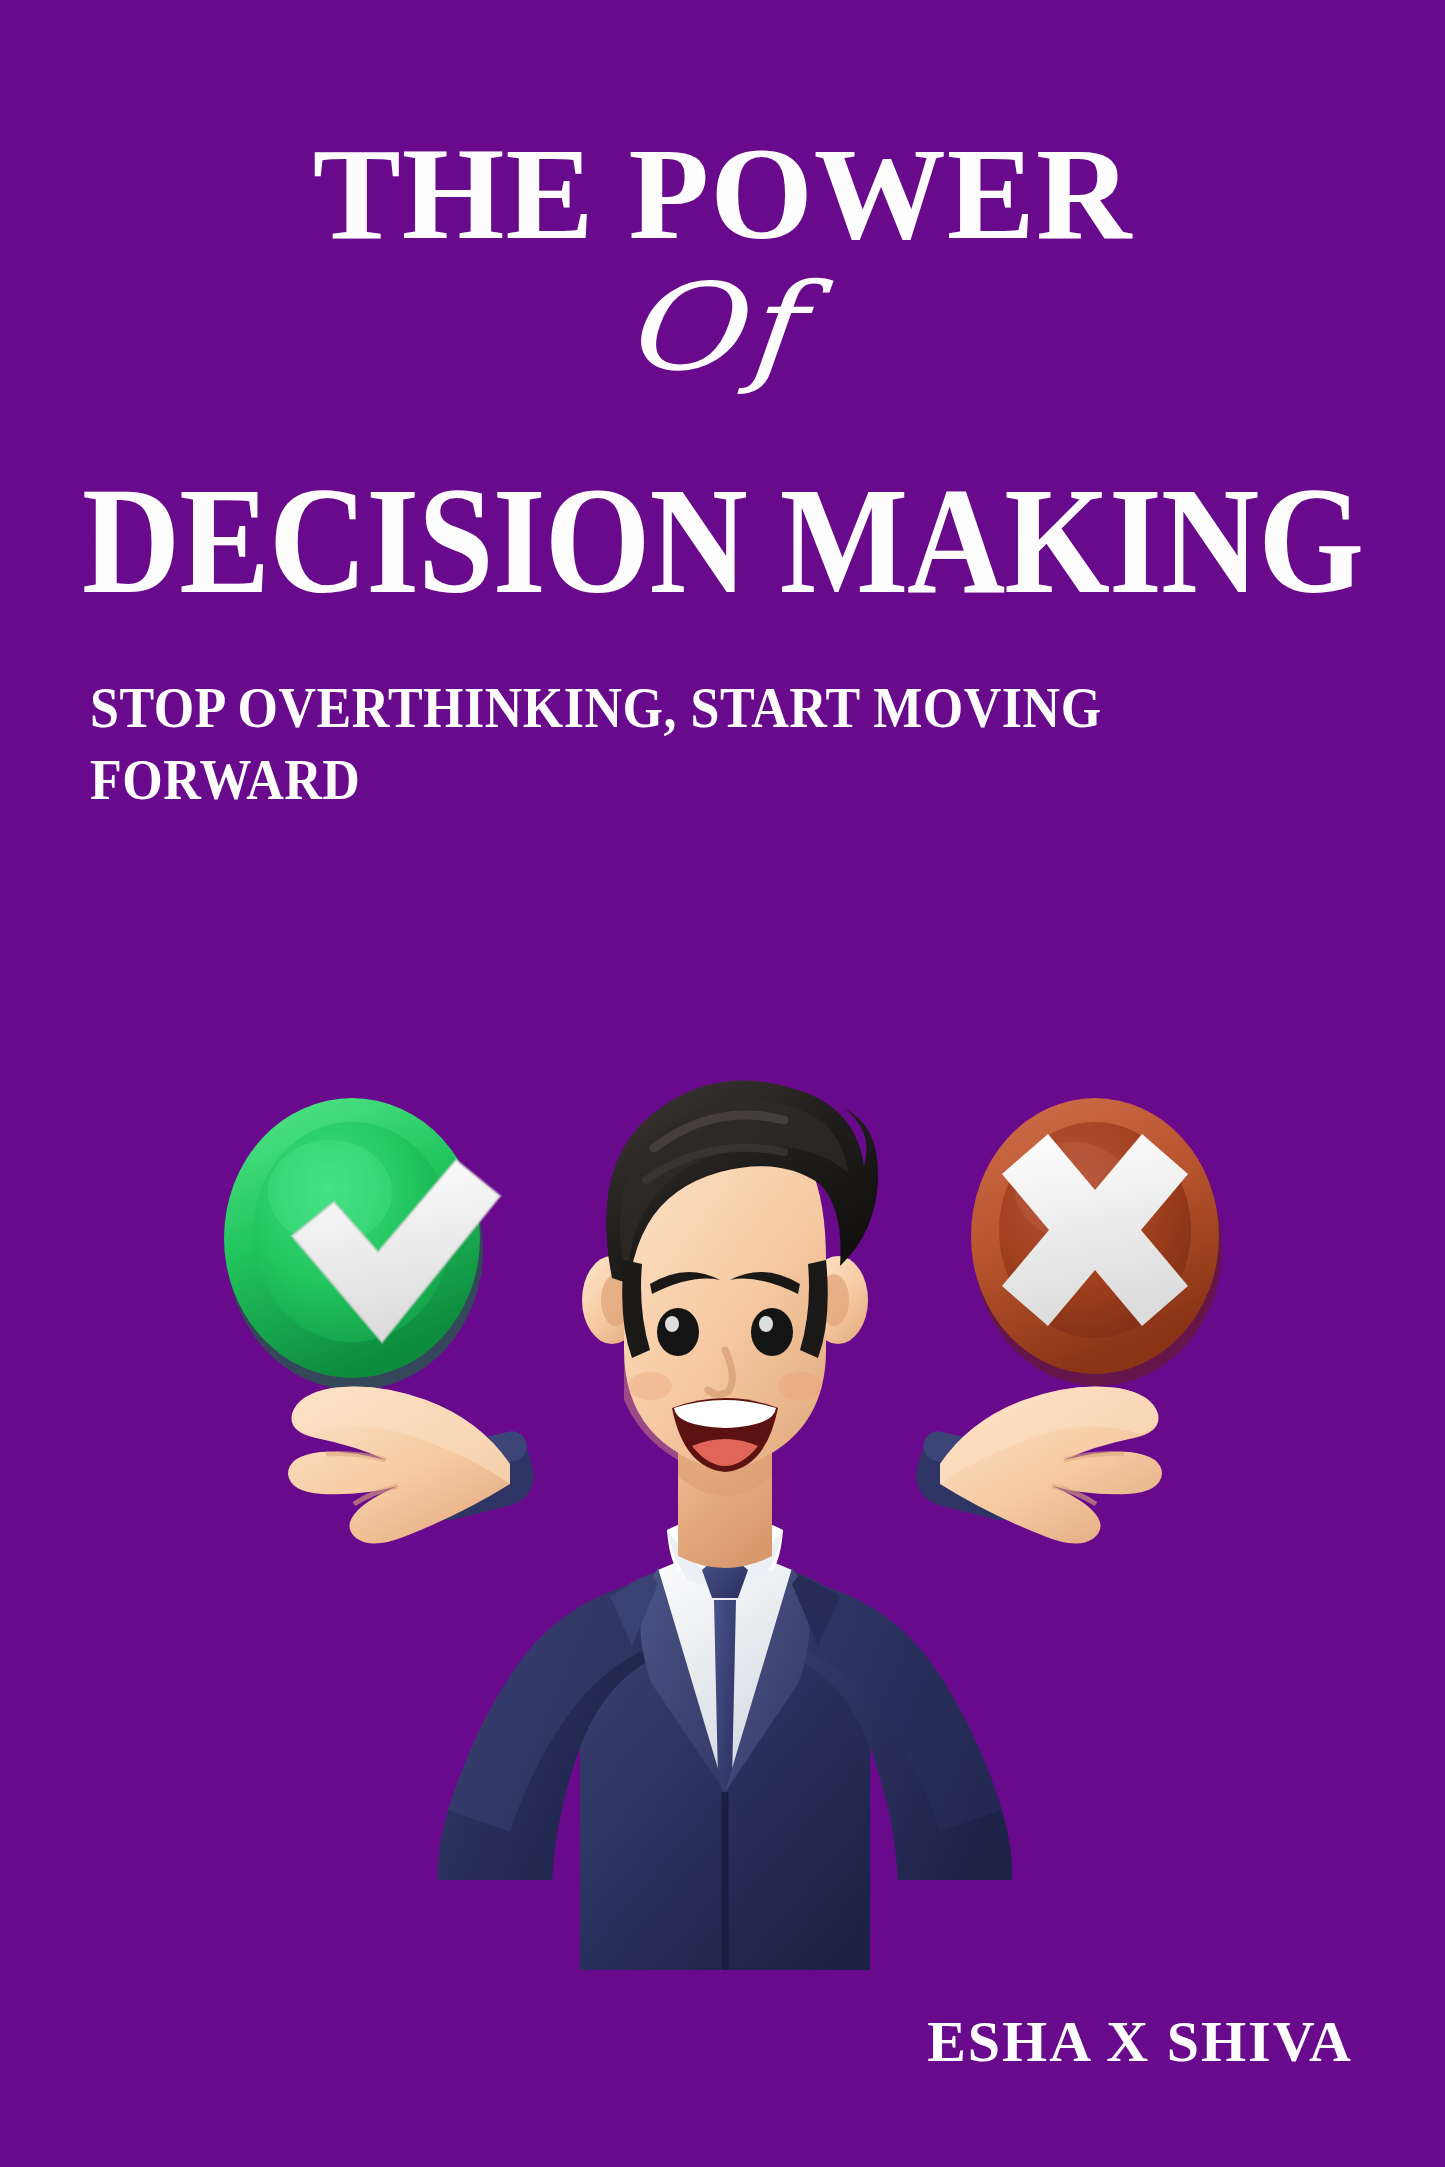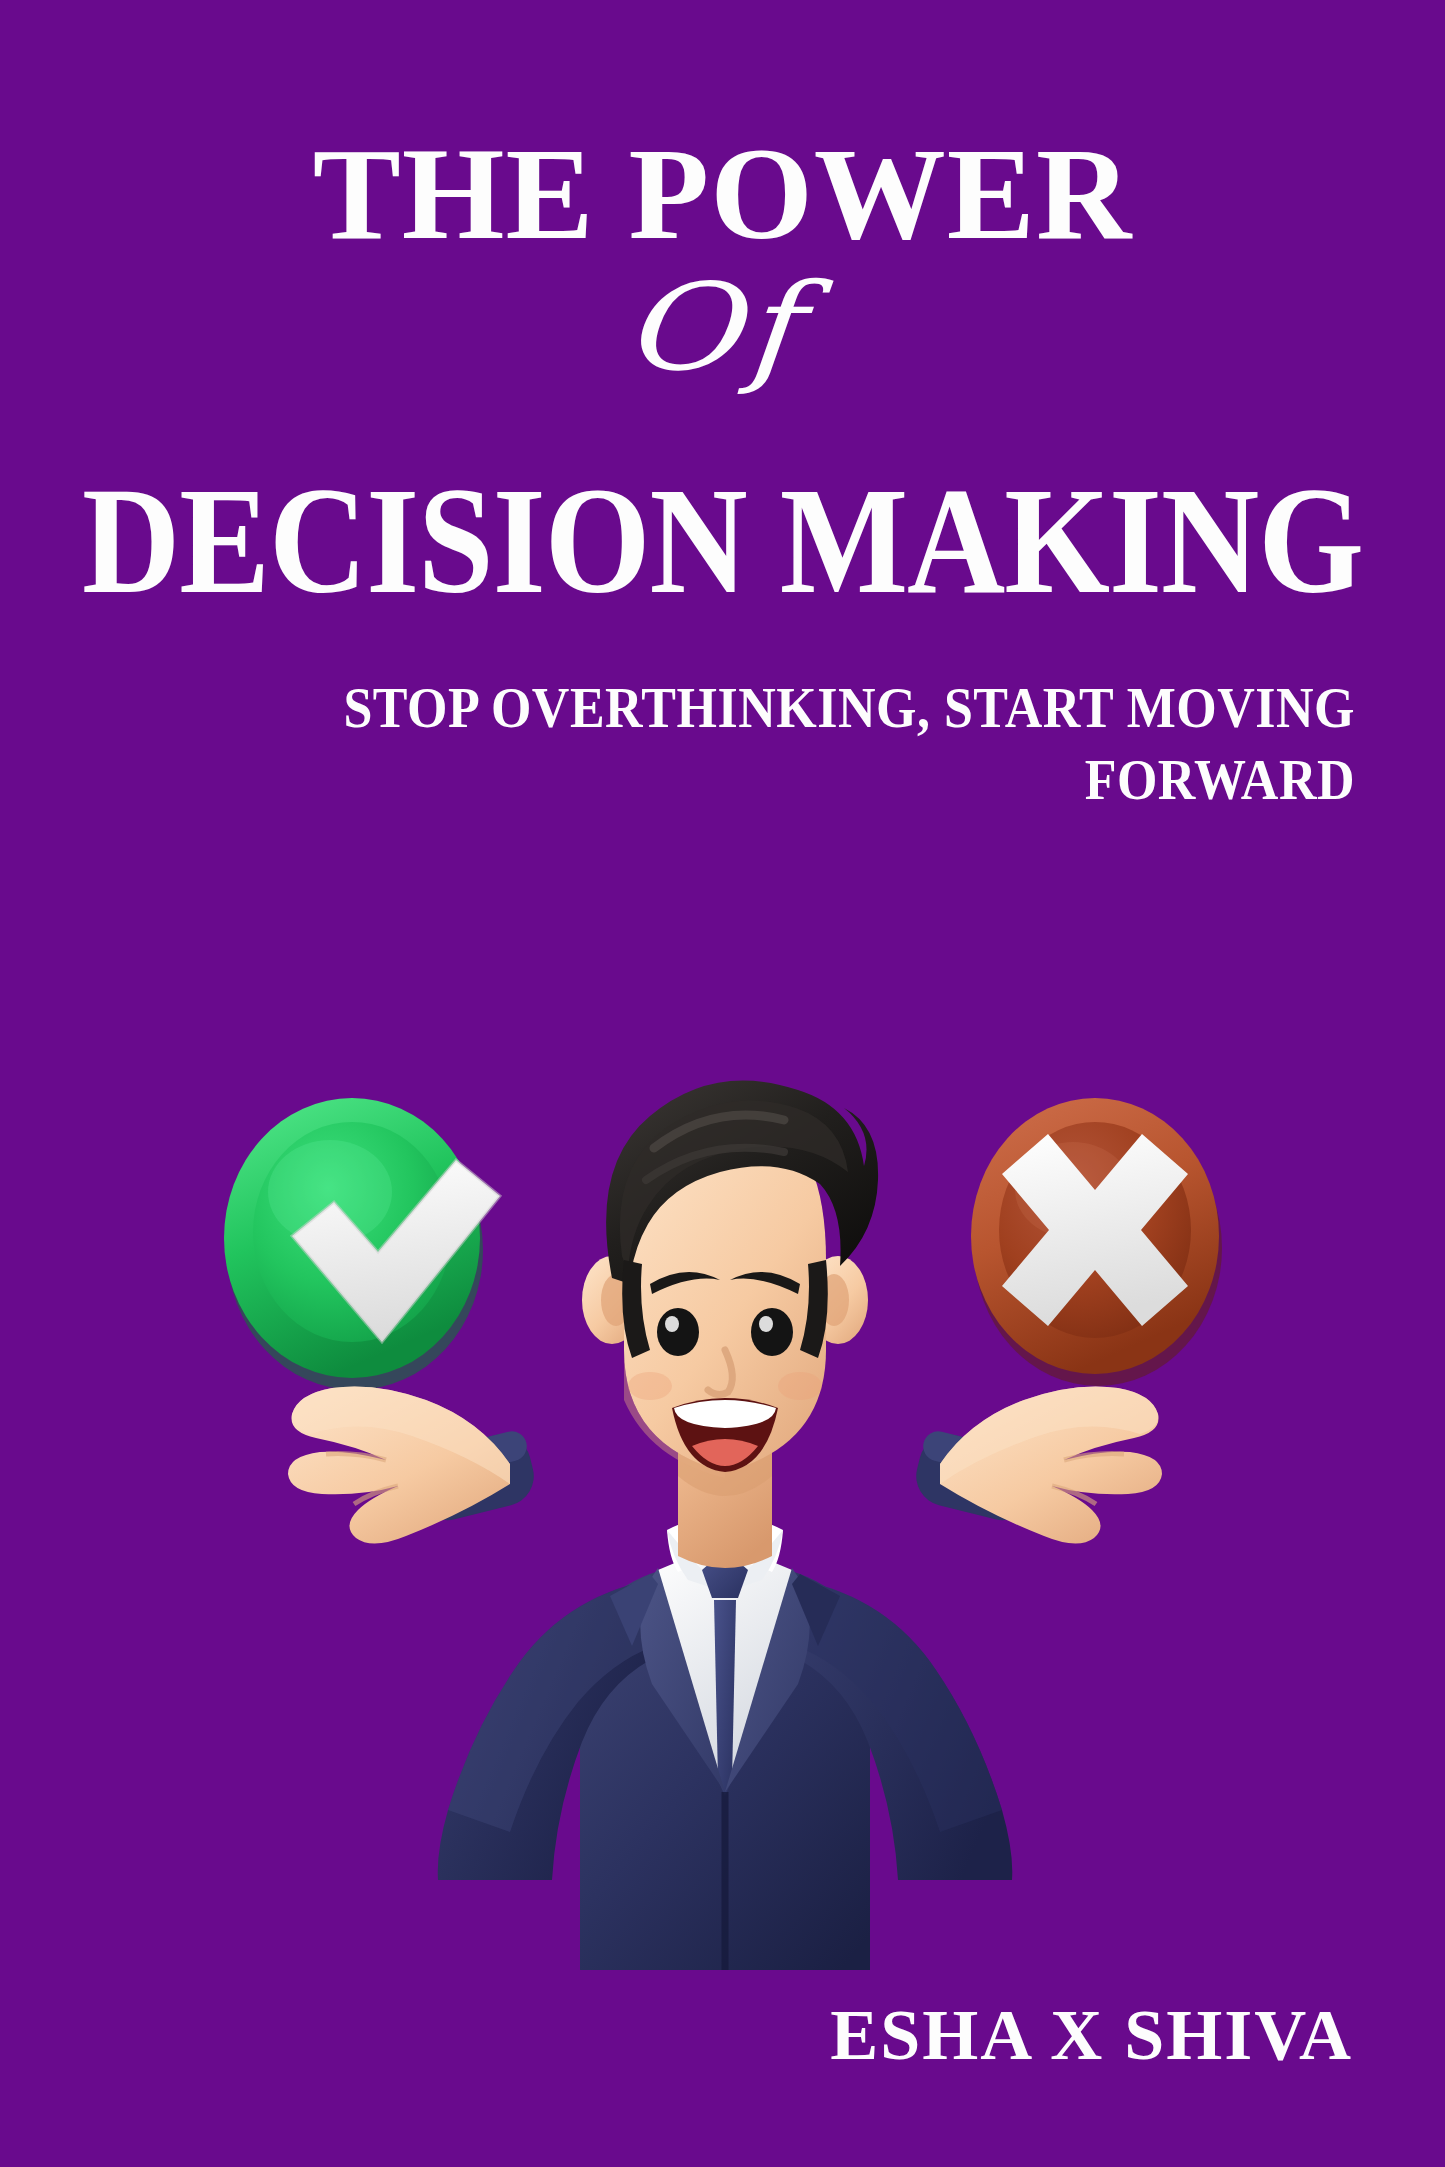--- a/index.html
+++ b/index.html
@@ -69,42 +69,42 @@
   .title-sub-main span {
     display: inline-block;
     transform: scaleY(1.12);
     transform-origin: top center;
   }
   .tagline {
     position: absolute;
     left: 90px;
     right: 90px;
     top: 672px;
-    text-align: right;
+    text-align: left;
     color: #fdfdfd;
     font-family: "Liberation Serif", "DejaVu Serif", serif;
     font-weight: 700;
     font-size: 52px;
     line-height: 1.38;
     letter-spacing: 0.5px;
   }
   .tagline span {
     display: inline-block;
     transform: scaleY(1.1);
   }
   .author {
     position: absolute;
     left: 0;
     right: 92px;
     bottom: 96px;
     text-align: right;
     color: #fdfdfd;
     font-family: "Liberation Serif", "DejaVu Serif", serif;
     font-weight: 700;
-    font-size: 72px;
+    font-size: 58px;
     line-height: 1.0;
     letter-spacing: 2px;
   }
 
   
   .art {
     position: absolute;
     left: 180px;
     top: 880px;
     width: 1090px;

